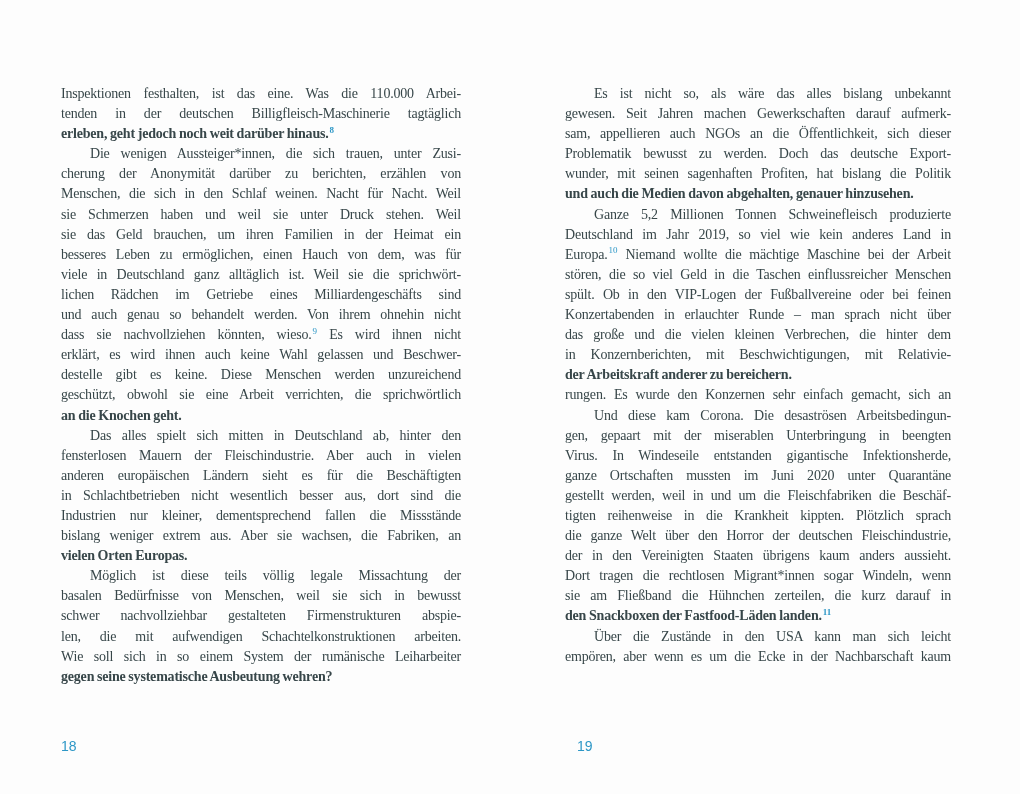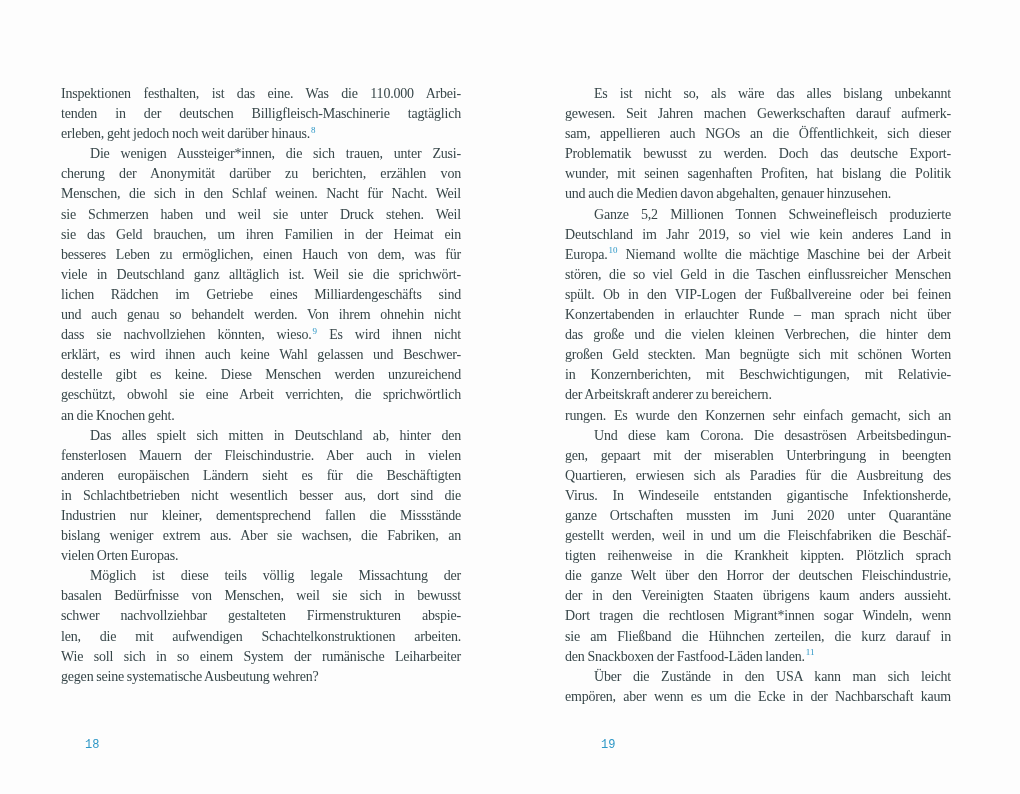--- a/index.html
+++ b/index.html
@@ -28,39 +28,39 @@
     word-spacing: -0.5px;
     color: var(--text, #374649);
     text-align: justify;
     text-align-last: justify;
     white-space: normal;
     overflow: visible;
   }
   .line.end {
     text-align: center;
     text-align-last: left;
+    font-weight: bold;
   }
   .line.indent { text-indent: 29px; }
   sup.fn {
     color: var(--accent, #2d97c6);
     font-size: 9px;
     line-height: 0;
     vertical-align: baseline;
     position: relative;
     top: -5.5px;
     letter-spacing: 0;
     margin-left: 1px;
   }
   .page-num {
     position: absolute;
     top: 738px;
-    font-family: Liberation Mono, monospace;
-    font-size: 12px;
+    font-family: Liberation Sans, sans-serif;
+    font-size: 14px;
     color: var(--accent, #2d97c6);
-    margin-left: 24px;
   }
   #num-left  { left: 61px; }
   #num-right { left: 577px; width: 386px; text-align: left; }
 </style>
 </head>
 <body style="background: rgb(253, 253, 253);">
 
 <main>
   <div class="page-col" id="col-left">
       <div class="line">Inspektionen festhalten, ist das eine. Was die 110.000 Arbei-</div>
@@ -102,27 +102,25 @@
       <div class="line">Problematik bewusst zu werden. Doch das deutsche Export-</div>
       <div class="line">wunder, mit seinen sagenhaften Profiten, hat bislang die Politik</div>
       <div class="line end">und auch die Medien davon abgehalten, genauer hinzusehen.</div>
       <div class="line indent">Ganze 5,2 Millionen Tonnen Schweinefleisch produzierte</div>
       <div class="line">Deutschland im Jahr 2019, so viel wie kein anderes Land in</div>
       <div class="line">Europa.<sup class="fn">10</sup> Niemand wollte die mächtige Maschine bei der Arbeit</div>
       <div class="line">stören, die so viel Geld in die Taschen einflussreicher Menschen</div>
       <div class="line">spült. Ob in den VIP-Logen der Fußballvereine oder bei feinen</div>
       <div class="line">Konzertabenden in erlauchter Runde – man sprach nicht über</div>
       <div class="line">das große und die vielen kleinen Verbrechen, die hinter dem</div>
-      <div class="line">großen Geld steckten. Man begnügte sich mit schönen Worten</div>
       <div class="line">in Konzernberichten, mit Beschwichtigungen, mit Relativie-</div>
       <div class="line end">der Arbeitskraft anderer zu bereichern.</div>
       <div class="line">rungen. Es wurde den Konzernen sehr einfach gemacht, sich an</div>
       <div class="line indent">Und diese kam Corona. Die desaströsen Arbeitsbedingun-</div>
       <div class="line">gen, gepaart mit der miserablen Unterbringung in beengten</div>
-      <div class="line">Quartieren, erwiesen sich als Paradies für die Ausbreitung des</div>
       <div class="line">Virus. In Windeseile entstanden gigantische Infektionsherde,</div>
       <div class="line">ganze Ortschaften mussten im Juni 2020 unter Quarantäne</div>
       <div class="line">gestellt werden, weil in und um die Fleischfabriken die Beschäf-</div>
       <div class="line">tigten reihenweise in die Krankheit kippten. Plötzlich sprach</div>
       <div class="line">die ganze Welt über den Horror der deutschen Fleischindustrie,</div>
       <div class="line">der in den Vereinigten Staaten übrigens kaum anders aussieht.</div>
       <div class="line">Dort tragen die rechtlosen Migrant*innen sogar Windeln, wenn</div>
       <div class="line">sie am Fließband die Hühnchen zerteilen, die kurz darauf in</div>
       <div class="line end">den Snackboxen der Fastfood-Läden landen.<sup class="fn">11</sup></div>
       <div class="line indent">Über die Zustände in den USA kann man sich leicht</div>

